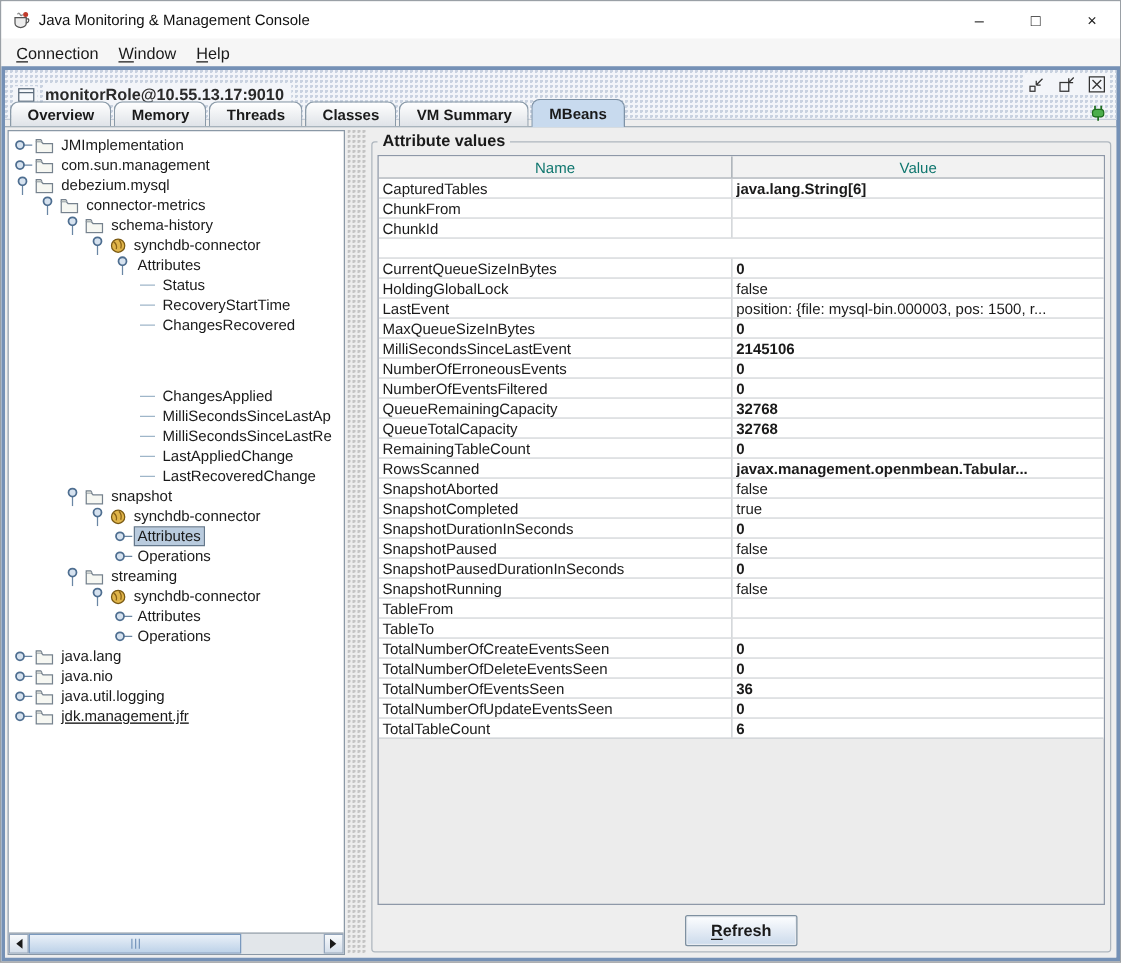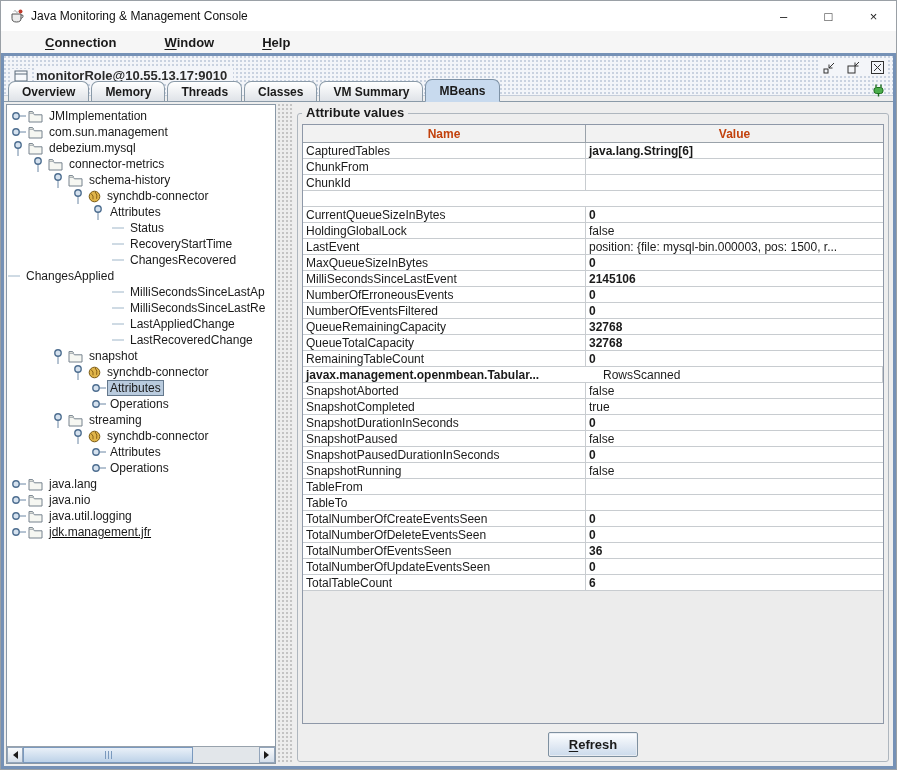--- a/index.html
+++ b/index.html
@@ -10,21 +10,21 @@
     border:1px solid #9AA0A6;overflow:hidden;
   }
   
   .titlebar{position:absolute;left:0;top:0;right:0;height:30px;background:#FFFFFF;display:flex;align-items:center;}
   .titlebar .appicon{margin:0 6px 0 8px;display:flex;}
   .titlebar .title{font-size:12px;color:#111;}
   .win-controls{position:absolute;right:0;top:0;height:30px;display:flex;}
   .win-btn{width:45px;height:30px;display:flex;align-items:center;justify-content:center;font-size:13px;color:#222;}
   
   .menubar{position:absolute;left:0;top:30px;right:0;height:22px;background:#F6F6F6;display:flex;align-items:center;padding-left:4px;}
-  .menu-item{font-size:13px;font-weight:bold;color:#1A1A1A;padding:2px 8px;margin-left:32px;}
+  .menu-item{font-size:13px;font-weight:normal;color:#1A1A1A;padding:2px 8px;}
   .menu-item .mn{text-decoration:underline;text-underline-offset:2px;}
   
   .frame{position:absolute;left:0;top:52px;right:0;bottom:0;border:3px solid #7591B6;background:#EEEEEE;}
   .frame-titlebar{
     position:absolute;left:0;top:0;right:0;height:40px;
     background-color:#F3F5F9;
     background-image:radial-gradient(circle at 1px 1px,#C9D2E0 30%,transparent 34%);
     background-size:4px 4px;
     display:flex;align-items:center;border-bottom:1px solid #C6CEDA;
   }
@@ -65,21 +65,21 @@
     position:absolute;left:274px;width:15px;top:2px;bottom:2px;background-color:#EDEDED;
     background-image:radial-gradient(circle at 1px 1px,#C4C4C4 30%,transparent 34%);
     background-size:4px 4px;
   }
   
   .right-panel{position:absolute;left:291px;right:2px;top:2px;bottom:2px;background:#EEEEEE;}
   .titled-border{position:absolute;left:2px;right:2px;top:9px;bottom:2px;border:1px solid #AEB6BE;border-radius:3px;}
   .panel-title{position:absolute;left:7px;top:1px;font-size:13px;font-weight:bold;color:#1A1A1A;background:#EEEEEE;padding:0 4px;z-index:2;}
   .attr-table{position:absolute;left:7px;right:7px;top:20px;bottom:40px;border:1px solid #8E98A8;background:#ECECEC;overflow:hidden;}
   .attr-header{display:flex;height:18px;background:#F2F2F2;border-bottom:1px solid #9AA2AA;}
-  .attr-header .hc{font-size:12px;color:#c2410c;display:flex;align-items:center;justify-content:center;font-weight:bold;}
+  .attr-header .hc{font-size:12px;color:#0f766e;display:flex;align-items:center;justify-content:center;}
   .attr-header .hc.name{width:283px;border-right:1px solid #9AA2AA;}
   .attr-header .hc.value{flex:1;}
   .attr-row{display:flex;height:16px;background:#FFFFFF;border-bottom:1px solid #C8CCD0;}
   .attr-row .td{font-size:12px;color:#1A1A1A;display:flex;align-items:center;white-space:nowrap;overflow:hidden;padding:0 3px;}
   .attr-row .td.name{width:283px;border-right:1px solid #C8CCD0;flex:0 0 283px;}
   .attr-row .td.value{flex:1;}
   .attr-row .td.value.b{font-weight:bold;}
   .refresh-btn{
     position:absolute;left:50%;transform:translateX(-50%);bottom:7px;height:25px;width:90px;
     background:linear-gradient(#FDFEFF,#E2EAF4 55%,#CBDAEB);
@@ -288,21 +288,21 @@
               <span class="lbl">RecoveryStartTime</span>
             </div>
             <div class="tree-row" style="padding-left: 104px;">
               <span class="hicon">
                 <svg width="15" height="16" viewBox="0 0 15 16">
                   <line x1="1" y1="8" x2="13" y2="8" stroke="#9FB6C9"></line>
                 </svg>
               </span>
               <span class="lbl">ChangesRecovered</span>
             </div>
-            <div class="tree-row" style="">
+            <div class="tree-row" style="padding-left: 104px; margin-top: 41px;">
               <span class="hicon">
                 <svg width="15" height="16" viewBox="0 0 15 16">
                   <line x1="1" y1="8" x2="13" y2="8" stroke="#9FB6C9"></line>
                 </svg>
               </span>
               <span class="lbl">ChangesApplied</span>
             </div>
             <div class="tree-row" style="padding-left: 104px;">
               <span class="hicon">
                 <svg width="15" height="16" viewBox="0 0 15 16">
@@ -568,22 +568,22 @@
               </div>
               <div class="attr-row">
                 <div class="td name">QueueTotalCapacity</div>
                 <div class="td value b">32768</div>
               </div>
               <div class="attr-row">
                 <div class="td name">RemainingTableCount</div>
                 <div class="td value b">0</div>
               </div>
               <div class="attr-row">
+                <div class="td name">RowsScanned</div>
                 <div class="td value b">javax.management.openmbean.Tabular...</div>
-                <div class="td name">RowsScanned</div>
               </div>
               <div class="attr-row">
                 <div class="td name">SnapshotAborted</div>
                 <div class="td value">false</div>
               </div>
               <div class="attr-row">
                 <div class="td name">SnapshotCompleted</div>
                 <div class="td value">true</div>
               </div>
               <div class="attr-row">

